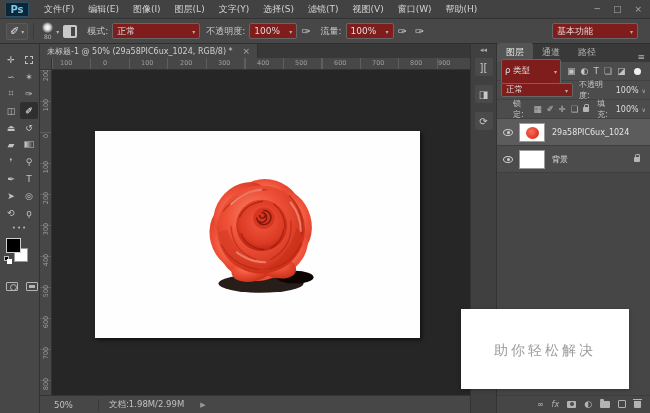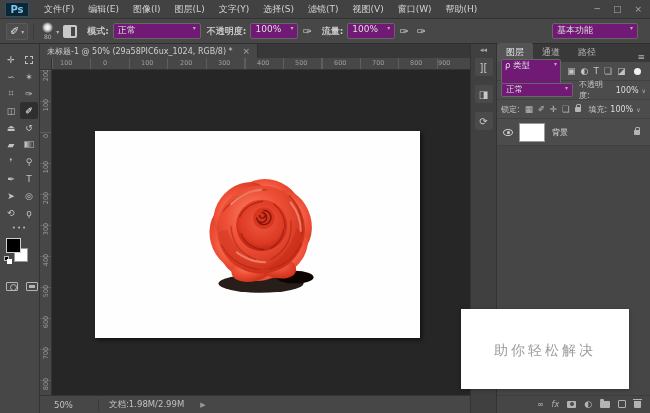--- a/index.html
+++ b/index.html
@@ -24,22 +24,22 @@
   .tool-chip { display:flex; align-items:center; gap:2px; padding:1px 3px; border:1px solid #5a5a5a;
     border-radius:2px; background:#4d4d4d; }
   .brush-glyph { font-size:11px; color:#e0e0e0; }
   .caret { font-size:6px; color:#b0b0b0; }
   .brush-preset { display:flex; flex-direction:column; align-items:center; margin:0 3px; line-height:1; }
   .brush-dot { width:11px; height:11px; border-radius:50%;
     background:radial-gradient(circle, #ffffff 0%, #dcdcdc 35%, #474747 75%); }
   .brush-size { font-size:6px; color:#b5b5b5; margin-top:1px; }
   .panel-toggle { width:14px; height:13px; background:#c9c9c9; border-radius:2px; position:relative; margin:0 4px; }
   .panel-toggle::after { content:""; position:absolute; right:2px; top:2px; width:4px; height:9px; background:#474747; }
-  .opt-label { color:#c8c8c8; margin:0 4px 0 6px;font-weight:bold; }
-  .select { display:flex; justify-content:space-between; background:#701a75;
+  .opt-label { color:#c8c8c8; margin:0 4px 0 6px; }
+  .select { display:flex; align-items:center; justify-content:space-between; background:#7f1d1d;
     border:1px solid #666; border-radius:2px; height:16px; padding:0 4px; color:#dedede; }
   .sel-mode { width:88px; }
   .sel-num { width:48px; }
   .air-icon { font-size:11px; color:#c5c5c5; margin:0 4px; }
   .workspace { margin-left:auto; margin-right:12px;gap:24px; }
   .sel-ws { width:86px; }
 
   
   .toolbox { position:absolute; left:0; top:44px; width:40px; height:369px; background:#474747;
     border-right:1px solid #333; }
@@ -385,31 +385,36 @@
       <div class="prow">
         <div class="select sel-blend">
           <span>正常</span>
           <span class="caret">▾</span>
         </div>
         <span class="p-label">不透明度:</span>
         <span class="p-val">100%</span>
         <span class="caret" style="margin-left:3px">∨</span>
       </div>
       <div class="prow">
-        <span class="p-label" style="margin-left:0">锁定:</span>
+        <span class="p-label" style="margin-left:12px">锁定:</span>
         <div class="lock-icons">
           <span>▦</span>
           <span>✐</span>
           <span>✛</span>
           <span>❏</span>
           <span class="lockicon"></span>
         </div>
         <span class="p-label">填充:</span>
         <span class="p-val">100%</span>
         <span class="caret" style="margin-left:3px">∨</span>
+      </div>
+      <div class="layer-row selected">
+        <span class="eye"></span>
+        <span class="thumb thumb-rose"></span>
+        <span class="layer-name">29a58PIC6ux_1024</span>
       </div>
       <div class="layer-row">
         <span class="eye"></span>
         <span class="thumb"></span>
         <span class="layer-name">背景</span>
         <span class="lockicon layer-lock"></span>
       </div>
     </div>
     <div class="pfooter">
       <span class="fi-link">∞</span>

